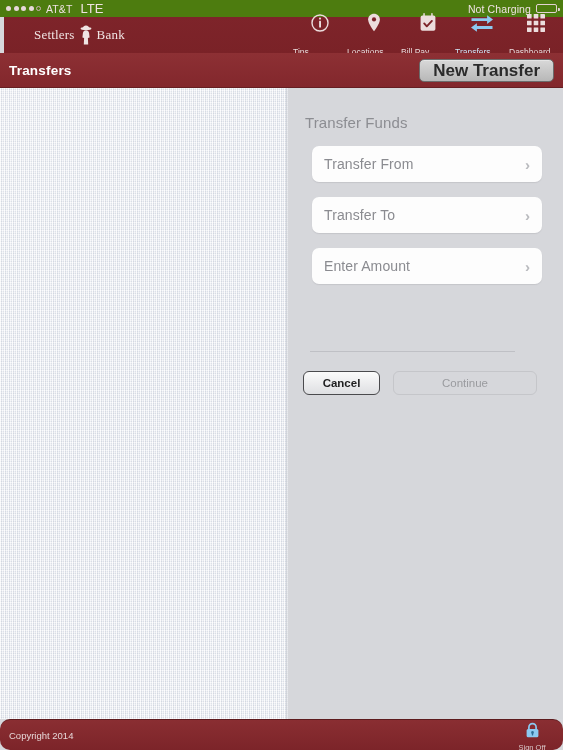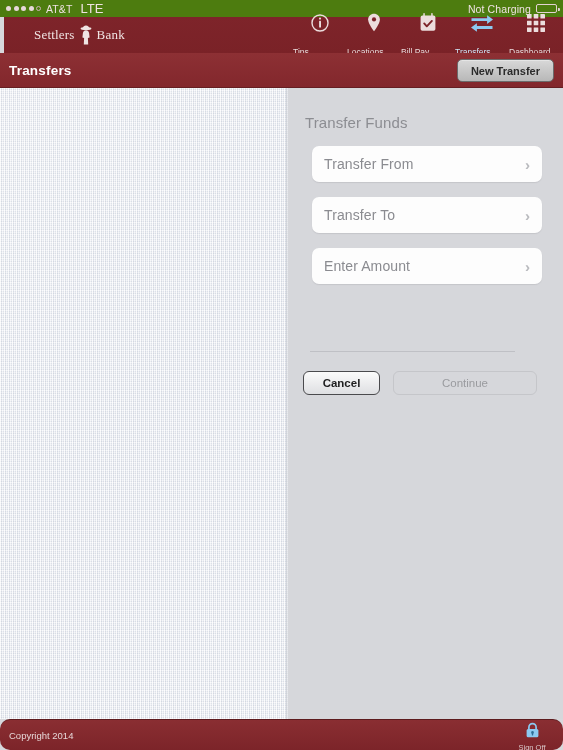--- a/index.html
+++ b/index.html
@@ -171,21 +171,21 @@
   .newtransfer {
     position: absolute;
     right: 9px;
     top: 6px;
     height: 23px;
     padding: 0 13px;
     border-radius: 5px;
     border: 1px solid #6b6b6b;
     background: linear-gradient(180deg, #d8d8d8 0%, #b8b8b8 100%);
     color: #2b2b2b;
-    font-size: 11px;
+    font-size: 17px;
     font-weight: bold;
     display: flex;
     align-items: center;
     cursor: pointer;
     box-shadow: 0 1px 0 rgba(255,255,255,.35) inset;
   }
 
   
   .content {
     position: absolute;

